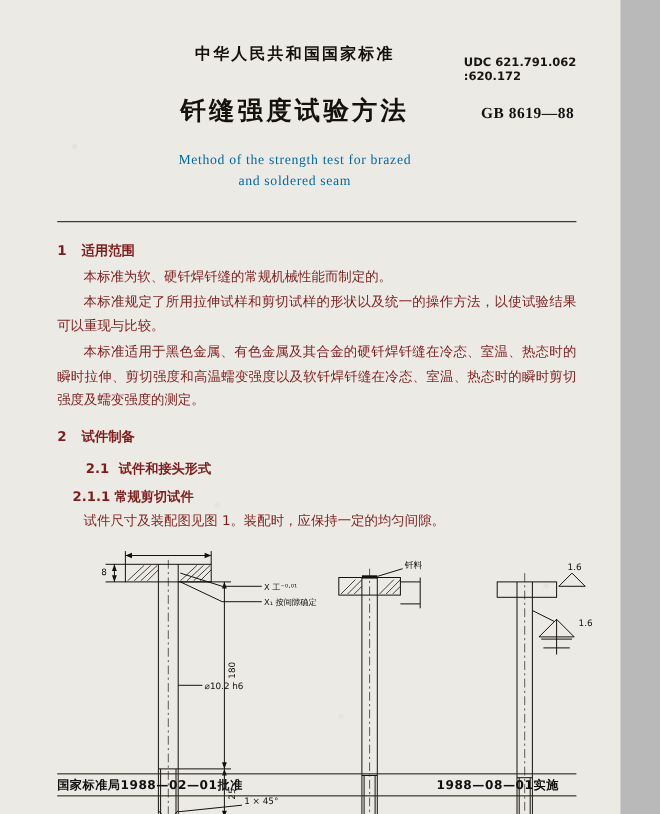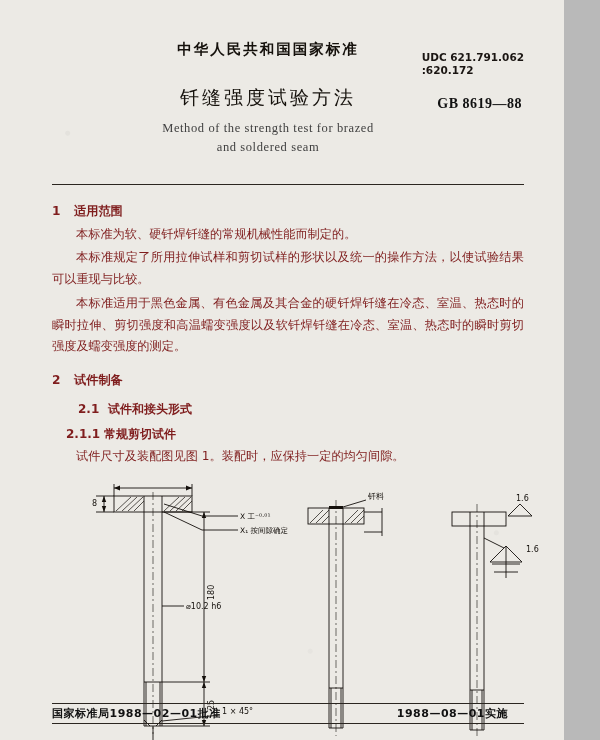--- a/index.html
+++ b/index.html
@@ -51,22 +51,22 @@
     font-family: "DejaVu Sans", sans-serif;
     font-weight: bold;
     font-size: 10.5px;
     line-height: 1.25;
     color: #1a1512;
     margin-top: 11px;
   }
   .title-cn {
     text-align: center;
     font-family: "DejaVu Sans", sans-serif;
-    font-weight: normal;
-    font-size: 19px;
+    font-weight: bold;
+    font-size: 23px;
     letter-spacing: 3px;
     margin-top: 26px;
     margin-left: -40px;
     color: #15110c;
   }
   .gbno {
     position: absolute;
     right: 2px;
     top: 56px;
     font-family: Liberation Serif, serif;
@@ -74,23 +74,23 @@
     font-size: 14px;
     letter-spacing: 0.5px;
     text-align: right;
   }
   .title-en {
     text-align: center;
     font-family: "Liberation Serif", serif;
     font-size: 12.5px;
     line-height: 1.55;
     letter-spacing: 0.6px;
-    margin-top: 8px;
+    margin-top: 20px;
     margin-left: -40px;
-    color: #404040;
+    color: #0369a1;
   }
   .rule {
     border: 0;
     border-top: 1px solid #2b2620;
     margin: 24px 0 0 0;
   }
   .rule.top { margin-top: 26px; }
   
   .body {
     margin-top: 16px;

